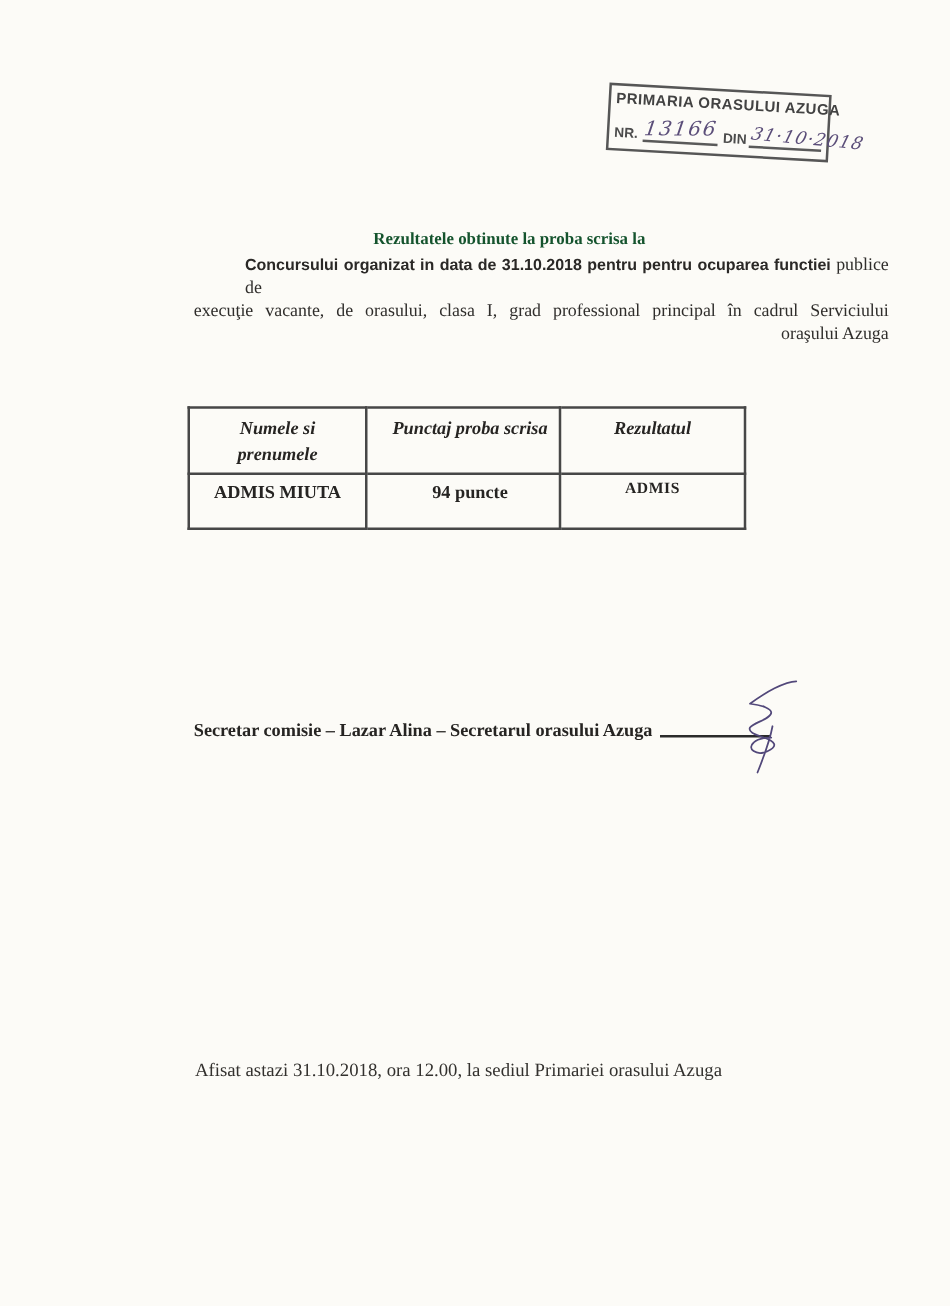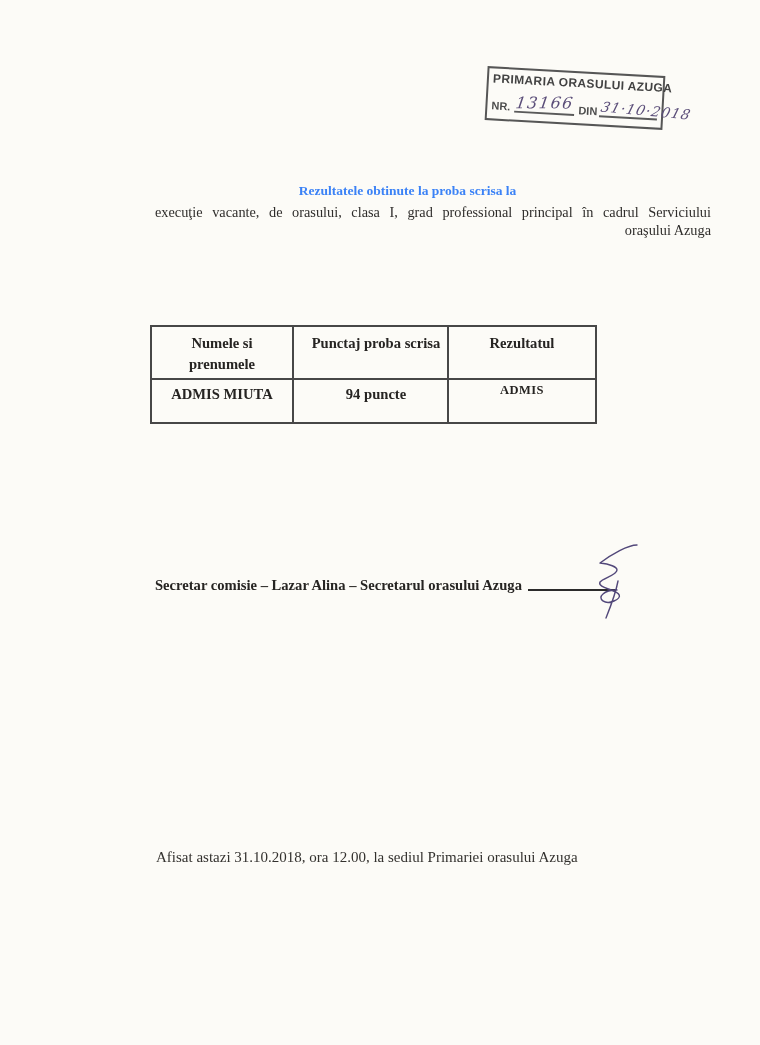--- a/index.html
+++ b/index.html
@@ -77,21 +77,21 @@
   }
 
   
   .doc-title {
     position: absolute;
     left: 100px; top: 183px;
     width: 615px;
     text-align: center;
     font-weight: bold;
     font-size: 13.5px;
-    color: #3b82f6;
+    color: #14532d;
   }
   .intro {
     position: absolute;
     left: 155px; top: 203px;
     width: 556px;
     font-size: 14.3px;
     line-height: 18.3px;
   }
   .intro .jline { text-align: justify; text-align-last: justify; }
   .intro .lastline { text-align: right; }
@@ -114,20 +114,21 @@
     vertical-align: top;
     text-align: center;
     font-weight: bold;
     color: #262422;
   }
   .results-table th {
     font-size: 14.6px;
     line-height: 21px;
     height: 53px;
     padding-top: 6px;
+    font-style: italic;
   }
   .results-table td {
     font-size: 14.6px;
     line-height: 20px;
     height: 44px;
     padding-top: 4px;
   }
   .col-name  { width: 142px; }
   .col-score { width: 155px; }
   .col-result{ width: 148px; }
@@ -176,20 +177,24 @@
     <span class="stamp-label">NR.</span>
     <span class="nr-line"><span class="hand">13166</span></span>
     <span class="stamp-label">DIN</span>
     <span class="din-line"><span class="hand">31·10·2018</span></span>
   </div>
 </div>
 
 <div class="doc-title">Rezultatele obtinute la proba scrisa la</div>
 
 <div class="intro">
+  <div class="jline indent">
+    <span class="lead-bold">Concursului organizat in data de 31.10.2018 pentru pentru ocuparea functiei</span>
+    <span>publice de</span>
+  </div>
   <div class="jline">execuţie vacante, de orasului, clasa I, grad professional principal în cadrul Serviciului</div>
   <div class="lastline">oraşului Azuga</div>
 </div>
 
 <table class="results-table">
   <colgroup>
     <col class="col-name">
       <col class="col-score">
       <col class="col-result">
   </colgroup>

